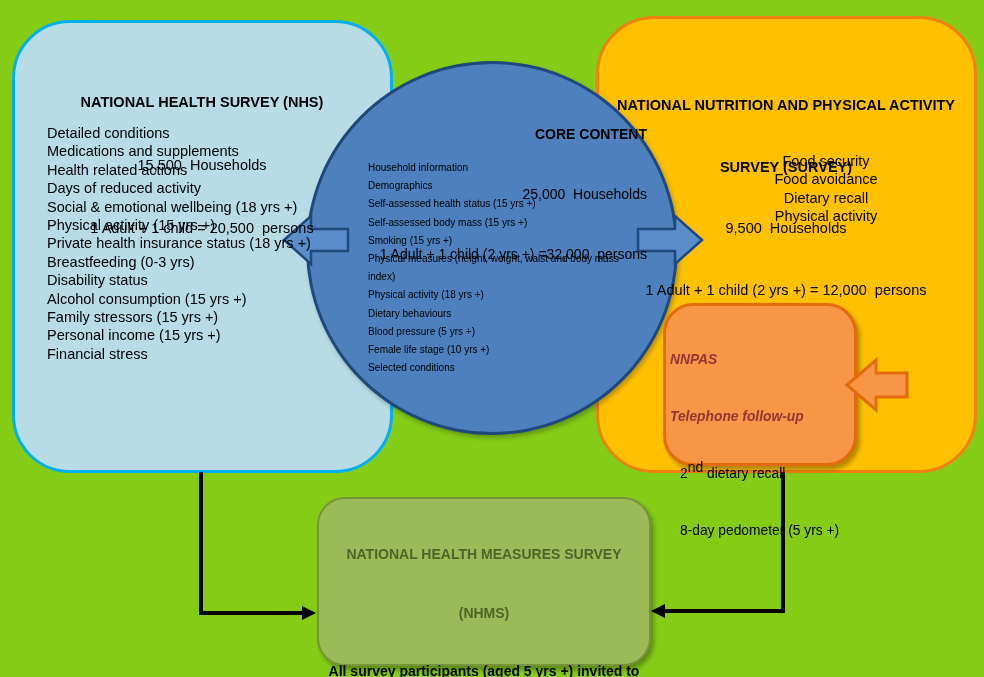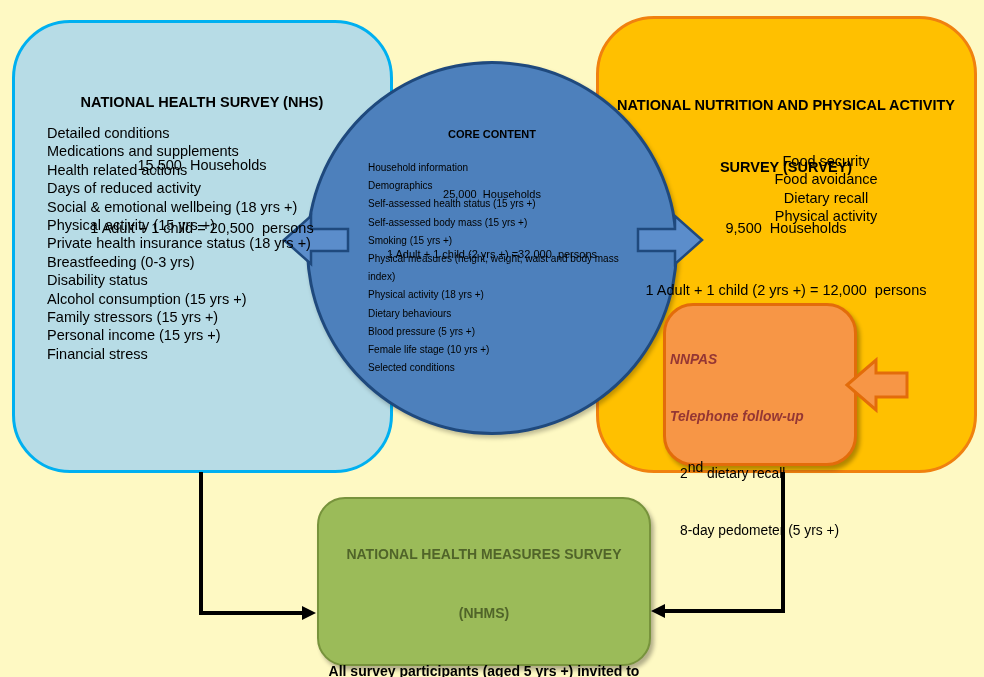--- a/index.html
+++ b/index.html
@@ -1,36 +1,36 @@
 <!DOCTYPE html>
 <html style="--nhs-fill: #B7DCE6; --nhs-border: #00B0F0; --nnpas-fill: #FFC000; --nnpas-border: #F0810F; --core-fill: #4D80BC; --core-border: #1F497D; --arrow-blue-fill: #5B8DCB; --followup-fill: #F79646; --followup-border: #E36C0A; --followup-title: #943634; --nhms-fill: #9BBB59; --nhms-border: #77933C; --nhms-title: #506429; --connector: #000000;"><head>
 <meta charset="utf-8">
 <style>
   html,body{margin:0;padding:0;background:#fff;}
-  #canvas{position:relative;width:984px;height:677px;background:#fef9c3;overflow:hidden;
+  #canvas{position:relative;width:984px;height:677px;background:#84cc16;overflow:hidden;
           font-family:"Liberation Sans",sans-serif;color:#000;}
   .shape{position:absolute;box-sizing:border-box;}
   
   #nhs-box{left:12px;top:20px;width:381px;height:453px;border:3px solid var(--nhs-border,#00B0F0);
            border-radius:58px;background:var(--nhs-fill,#B7DCE6);}
   #nnpas-box{left:596px;top:16px;width:381px;height:457px;border:3px solid var(--nnpas-border,#F0810F);
            border-radius:58px;background:var(--nnpas-fill,#FFC000);}
   #core-circle{left:306px;top:61px;width:372px;height:374px;border:3px solid var(--core-border,#1F497D);
            border-radius:50%;background:var(--core-fill,#4D80BC);box-shadow:2px 3px 4px rgba(0,0,0,0.25);}
   #followup-box{left:663px;top:303px;width:194px;height:163px;border:3px solid var(--followup-border,#E36C0A);
            border-radius:30px;background:var(--followup-fill,#F79646);box-shadow:3px 4px 4px rgba(0,0,0,0.3);}
   #nhms-box{left:317px;top:497px;width:334px;height:169px;border:2px solid var(--nhms-border,#77933C);
            border-radius:28px;background:var(--nhms-fill,#9BBB59);box-shadow:3px 4px 4px rgba(0,0,0,0.3);}
   
   .txt{position:absolute;font-size:14.5px;line-height:18.4px;white-space:pre-wrap;}
   .center{text-align:center;}
   .bold{font-weight:bold;}
   #nhs-title{left:32px;top:50px;width:340px;line-height:21px;}
   #nhs-list{left:47px;top:124px;width:345px;}
-  #core-title{left:337px;top:84px;width:310px;font-size:11px;line-height:20px;}
+  #core-title{left:337px;top:84px;width:310px;font-size:14px;line-height:20px;text-align:right;}
   #core-list{left:368px;top:159px;width:266px;font-size:10px;line-height:18.2px;}
   #nnpas-title{left:602px;top:54px;width:368px;line-height:20.5px;}
   #nnpas-list{left:700px;top:152px;width:252px;text-align:center;}
   #followup-text{left:670px;top:312px;width:180px;font-size:13.8px;line-height:19px;}
   #followup-text .ftitle{font-weight:bold;text-align:left;color:var(--followup-title,#943634);font-style:italic;}
   #followup-text .fitem{padding-left:10px;white-space:pre;}
   #nhms-text{left:325px;top:506px;width:318px;font-size:14px;line-height:19.5px;text-align:center;}
   #nhms-text .gtitle{font-weight:bold;color:var(--nhms-title,#506429);}
   #nhms-text .gline{white-space:pre;}
   sup{font-size:14px;vertical-align:super;line-height:0;}

